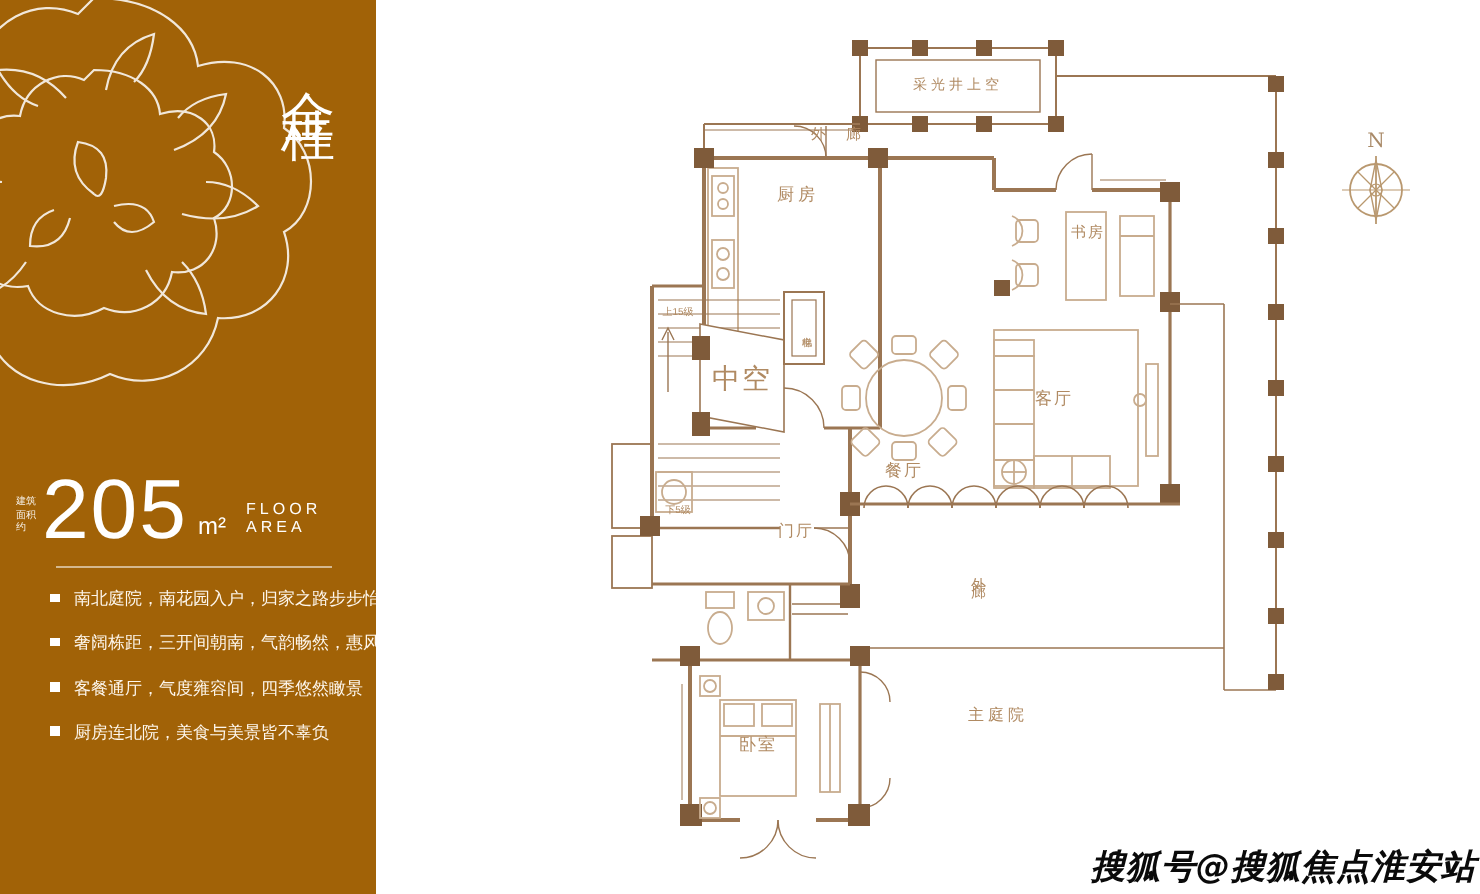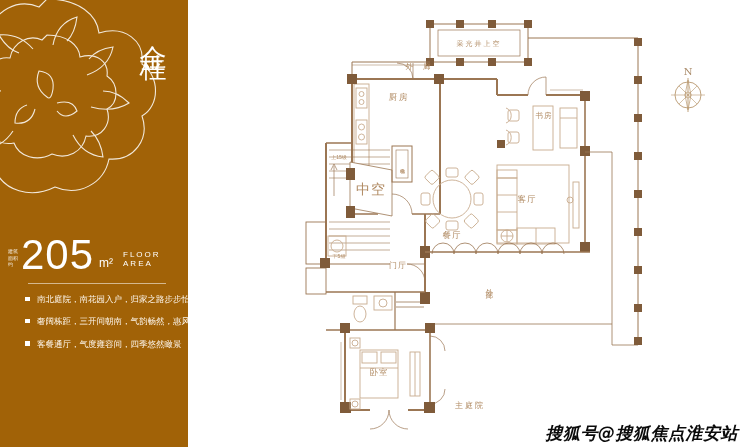--- a/index.html
+++ b/index.html
@@ -76,20 +76,21 @@
       <div class="area-unit">m²</div>
       <div class="area-caption">FLOOR AREA</div>
     </div>
 
     <div class="divider"></div>
 
     <ul class="bullets">
       <li><span class="sq"></span><span>南北庭院，南花园入户，归家之路步步怡情</span></li>
       <li><span class="sq"></span><span>奢阔栋距，三开间朝南，气韵畅然，惠风习习</span></li>
       <li><span class="sq"></span><span>客餐通厅，气度雍容间，四季悠然瞰景</span></li>
+      <li><span class="sq"></span><span>厨房连北院，美食与美景皆不辜负</span></li>
     </ul>
   </div>
 
   <svg class="plan-svg" viewBox="0 0 740 447">
     <g stroke="#9b7653" fill="none" stroke-width="1">
 
       <g>
         <rect x="430" y="24" width="98" height="38"></rect>
         <rect x="438" y="30" width="82" height="26" stroke-width="0.7"></rect>
         <g fill="#7f5b3a" stroke="none">
@@ -329,17 +330,17 @@
   <span class="pl plv" style="left:402px; top:164px; font-size:5px;">电梯</span>
   <span class="pl" style="left:339px; top:157px; font-size:5px;">上15级</span>
   <span class="pl" style="left:339px; top:256px; font-size:5px;">下5级</span>
   <span class="pl" style="left:371px; top:189px; font-size:14px; letter-spacing:1px;">中空</span>
   <span class="pl" style="left:452px; top:199px; font-size:8.5px; letter-spacing:1px;margin-top:36px;">餐厅</span>
   <span class="pl" style="left:527px; top:199px; font-size:8.5px; letter-spacing:1px;">客厅</span>
   <span class="pl" style="left:544px; top:116px; font-size:7.5px; letter-spacing:1px;">书房</span>
   <span class="pl" style="left:398px; top:266px; font-size:8px; letter-spacing:1px;">门厅</span>
   <span class="pl plv" style="left:489px; top:285px; font-size:7.5px; letter-spacing:2px;">外廊</span>
   <span class="pl" style="left:379px; top:372px; font-size:8.5px; letter-spacing:1px;">卧室</span>
-  <span class="pl" style="left:470px; top:358px; font-size:8px; letter-spacing:2px;margin-top:48px;">主庭院</span>
+  <span class="pl" style="left:499px; top:358px; font-size:8px; letter-spacing:2px;">主庭院</span>
   <span class="compass-n">N</span>
 
   <div class="watermark">搜狐号@搜狐焦点淮安站</div>
 </div>
 
 </body></html>

